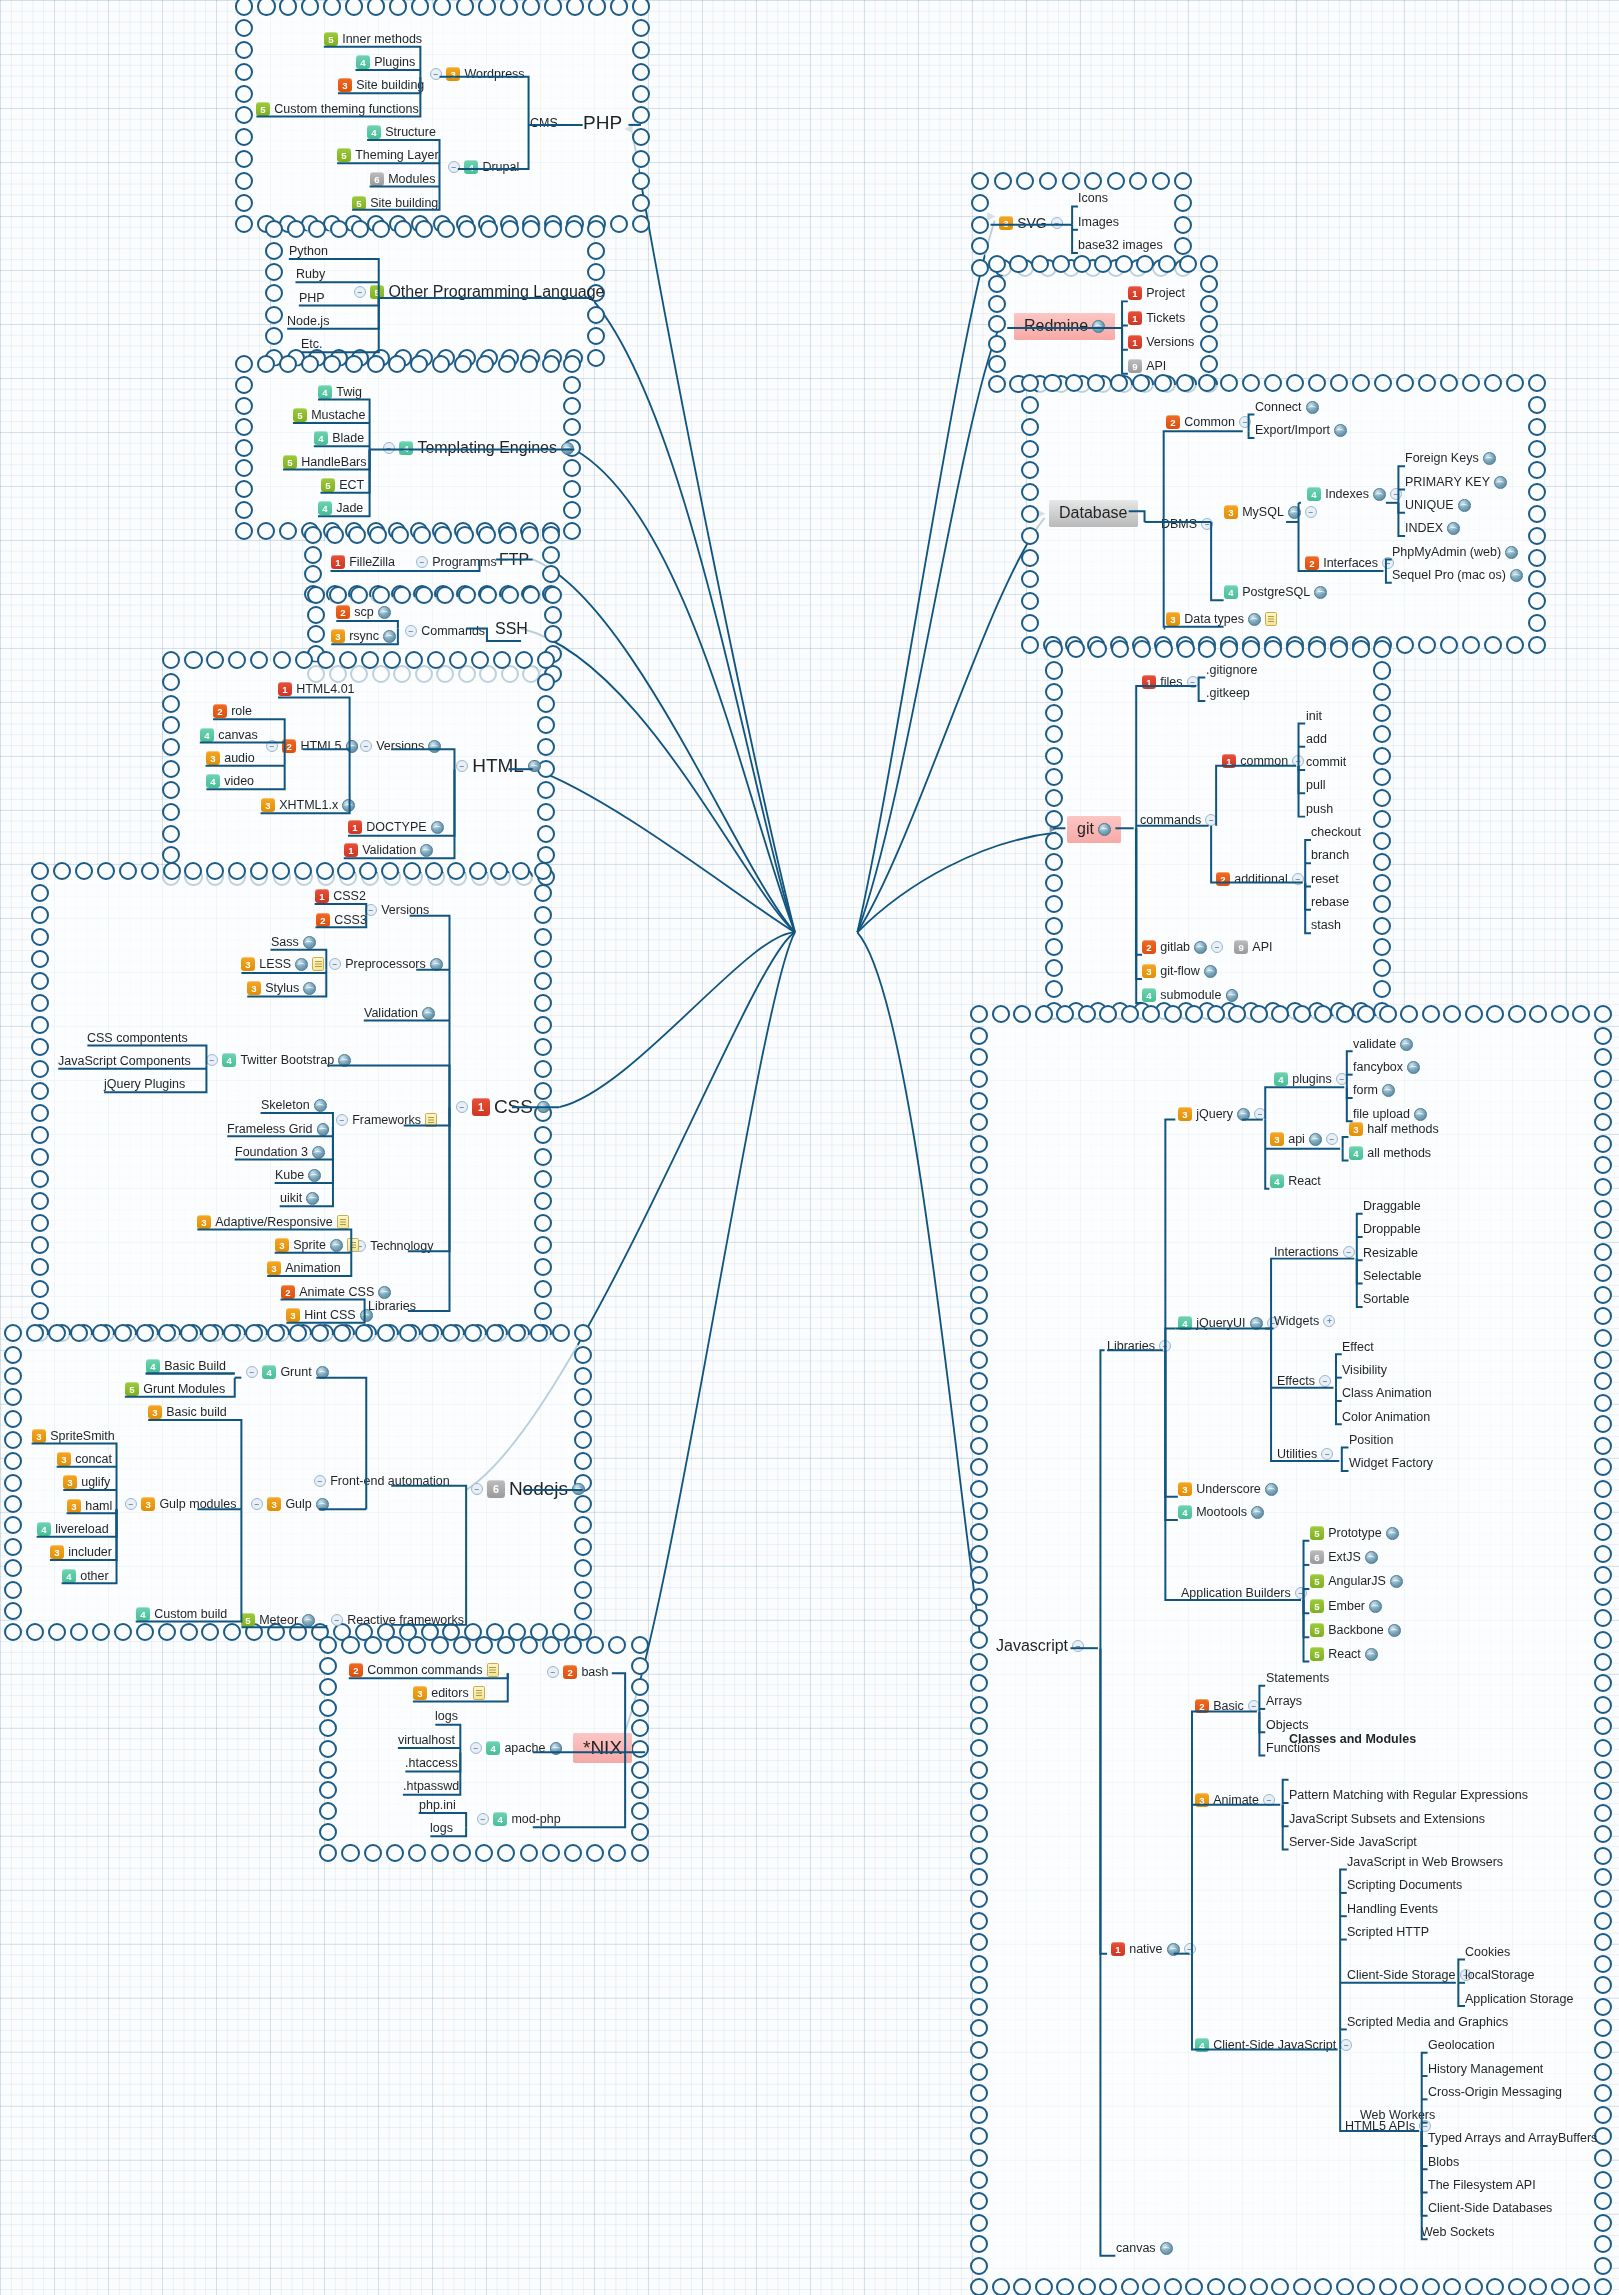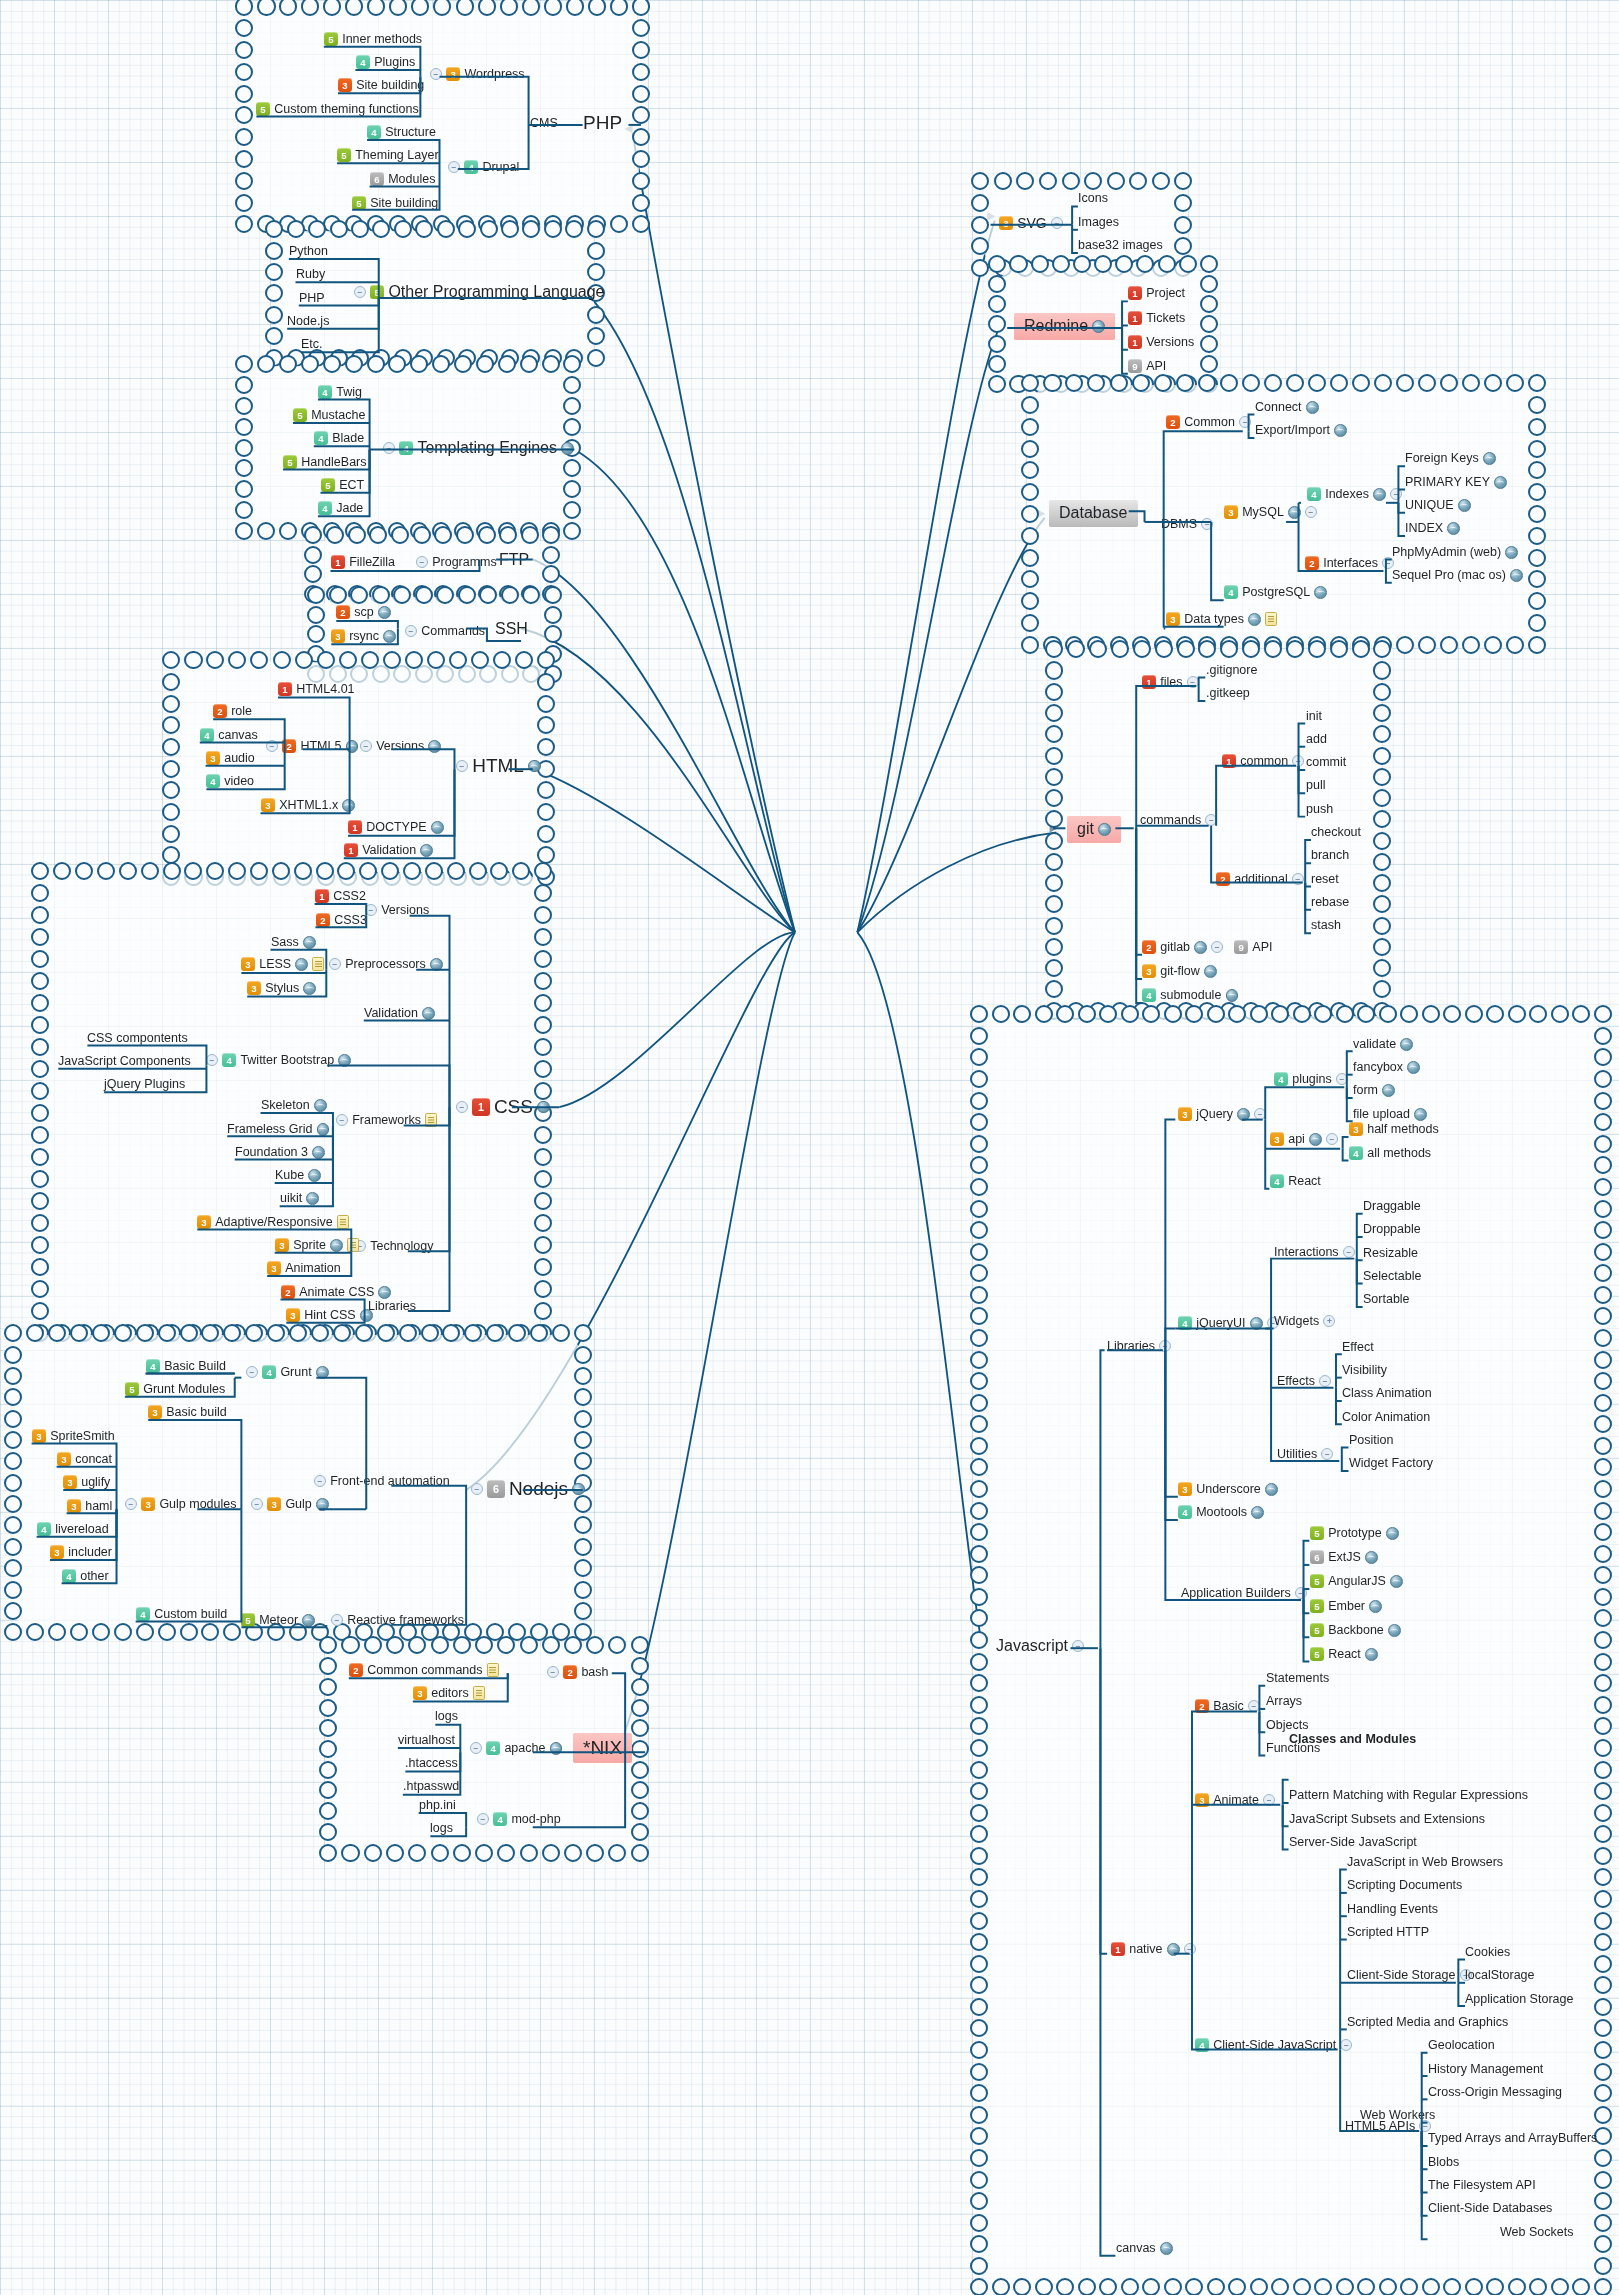--- a/index.html
+++ b/index.html
@@ -2176,21 +2176,21 @@
     </div>
   <div class="node" style="left:1428px;top:2155px;">
     <span class="txt">Blobs</span>
     </div>
   <div class="node" style="left:1428px;top:2178px;">
     <span class="txt">The Filesystem API</span>
     </div>
   <div class="node" style="left:1428px;top:2201px;">
     <span class="txt">Client-Side Databases</span>
     </div>
-  <div class="node" style="left:1500px;top:2225px;justify-content:center;">
+  <div class="node" style="left:1421px;top:2225px;justify-content:center;">
     <span class="txt">Web Sockets</span>
     </div>
 
   <div class="node" style="left:1116px;top:2241px;">
     <span class="txt">canvas</span>
     <span class="globe"></span>
     </div>
 
   <svg class="links" viewBox="0 0 1945 2757" width="1619" height="2295">
     <g fill="none" stroke="#11557f" stroke-width="2.4">

